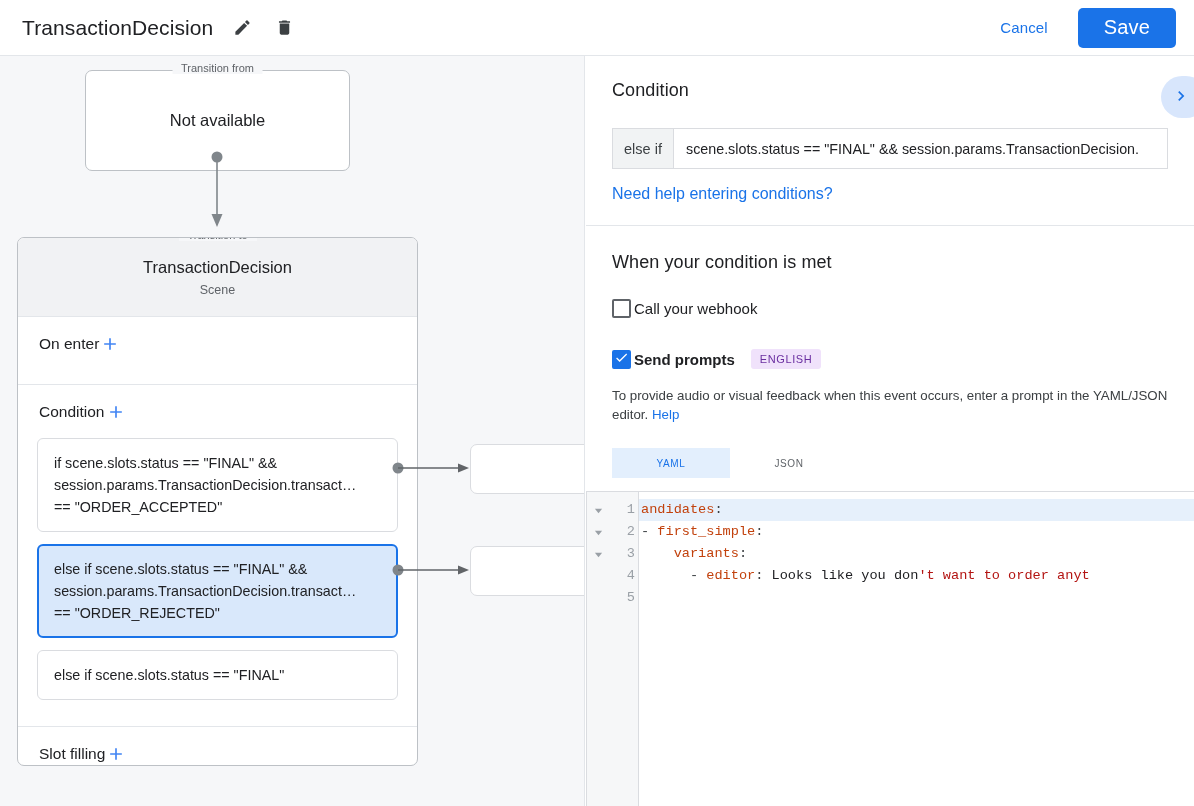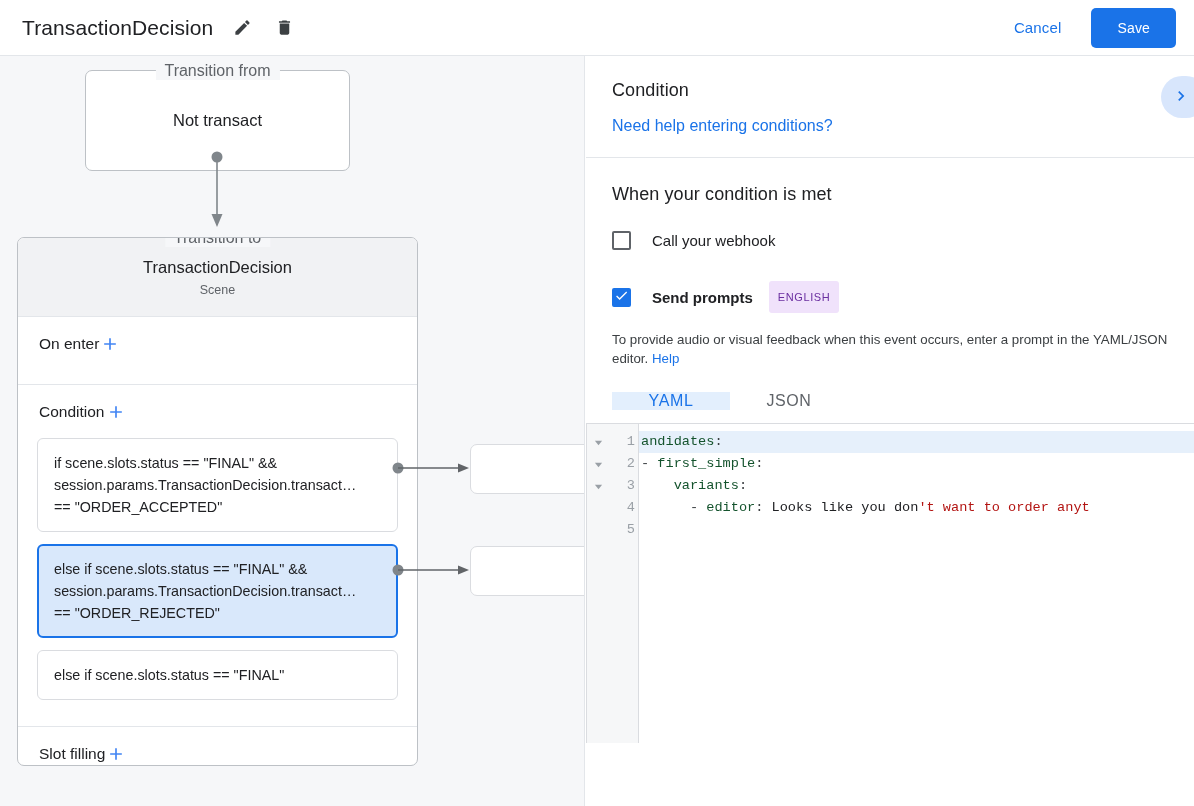--- a/index.html
+++ b/index.html
@@ -34,21 +34,21 @@
     margin-left: auto; display: flex; align-items: center; gap: 0;
     padding-right: 18px;
   }
   .btn-text {
     color: #1a73e8; font-size: 15px; font-weight: 500;
     background: none; border: none; cursor: pointer;
     padding: 9px 14px; border-radius: 4px; letter-spacing: .15px;
   }
   .btn-primary {
     background: #1a73e8; color: #ffffff;
-    font-size: 14px; font-weight: 500; letter-spacing: .15px;
+    font-size: 20px; font-weight: 500; letter-spacing: .15px;
     border: none; border-radius: 5px;
     padding: 0 26px; height: 40px; margin-left: 16px;
     cursor: pointer; display: flex; align-items: center;
   }
 
   
   .canvas {
     position: absolute; left: 0; top: 56px;
     width: 585px; height: 750px;
     background: #f6f7f9;
@@ -56,21 +56,21 @@
     overflow: hidden;
   }
   .fieldset-box {
     position: absolute; background: #ffffff;
     border: 1px solid #bdc1c6; border-radius: 7px;
   }
   .fieldset-legend {
     position: absolute; top: -9px; left: 50%;
     transform: translateX(-50%);
     background: #f6f7f9; padding: 0 9px;
-    font-size: 16px; color: #5f6368; white-space: nowrap;
+    font-size: 11px; color: #5f6368; white-space: nowrap;
   }
   #node-from {
     left: 85px; top: 14px; width: 265px; height: 101px;
     display: flex; align-items: center; justify-content: center;
   }
   #node-from .node-title { font-size: 16.5px; color: #202124; }
 
   #node-to {
     left: 17px; top: 181px; width: 401px; height: 529px;
     background: #ffffff; padding: 0; overflow: hidden;
@@ -154,38 +154,38 @@
   }
 
   .panel-sec-2 { padding: 26px 26px 0 26px; }
   .cbrow { display: flex; align-items: center; margin-top: 26px; }
   .cb {
     width: 19px; height: 19px; border: 2px solid #5f6368;
     border-radius: 2px; background: #ffffff; cursor: pointer;
     display: flex; align-items: center; justify-content: center; flex: none;
   }
   .cb.checked { background: #1a73e8; border-color: #1a73e8; }
-  .cb-label { margin-left: 21px; font-size: 15px; color: #202124; }
+  .cb-label { margin-left: 3px; font-size: 15px; color: #202124; }
   .cb-label.bold { font-weight: 700; }
   .lang-badge {
     margin-left: 16px; background: #f0e2fb; color: #6a2ea0;
     font-size: 11px; letter-spacing: .6px; font-weight: 400;
-    padding: 10px 9px; border-radius: 3px;
+    padding: 4px 9px; border-radius: 3px;
   }
   .hint {
     margin-top: 17px; font-size: 13.3px; line-height: 19px;
     color: #3c4043; max-width: 560px;
   }
   .hint a { color: #1a73e8; text-decoration: none; cursor: pointer; }
 
   .tabs { display: flex; margin-top: 24px; }
   .tab {
-    min-width: 118px; height: 18px; display: flex;
+    min-width: 118px; height: 30px; display: flex;
     align-items: center; justify-content: center;
-    font-size: 16px; letter-spacing: .6px;
+    font-size: 10px; letter-spacing: .6px;
     color: #5f6368; cursor: pointer; background: transparent;
     border: none; font-family: "Liberation Sans", sans-serif;
   }
   .tab.active { background: #e3effd; color: #1a73e8; }
 
   
   .editor {
     margin-top: 13px; margin-left: 0; margin-right: 0;
     border-top: 1px solid #dadce0; border-left: 1px solid #dadce0;
     height: 320px; display: flex;
@@ -200,21 +200,21 @@
   .fold-cell { height: 22px; display: flex; align-items: center; justify-content: center; cursor: pointer; }
   .num-gutter {
     width: 30px; background: #f6f7f8; padding-top: 7px;
     text-align: right; color: #9aa0a6; flex: none;
     border-right: 1px solid #dadce0;
   }
   .num-cell { height: 22px; padding-right: 3px; }
   .code-area { flex: 1; padding-top: 7px; position: relative; overflow: hidden; }
   .code-line { height: 22px; white-space: pre; padding-left: 2px; }
   .code-line.hl { background: #e6f0fb; }
-  .tk-key { color: #14532d; }
+  .tk-key { color: #c2410c; }
   .tk-punct { color: #3c4043; }
   .tk-plain { color: #202124; }
   .tk-str { color: #b31412; }
 </style>
 </head>
 <body>
 
 <div id="app">
 
   <div class="topbar">
@@ -239,21 +239,21 @@
     <div class="topbar-right">
       <button class="btn-text">Cancel</button>
       <button class="btn-primary">Save</button>
     </div>
   </div>
 
   <div class="canvas">
 
     <div class="fieldset-box" id="node-from">
       <div class="fieldset-legend">Transition from</div>
-      <div class="node-title">Not transact</div>
+      <div class="node-title">Not available</div>
     </div>
 
     <div class="fieldset-box" id="node-to">
       <div class="fieldset-legend">Transition to</div>
 
       <div class="scene-head">
         <div class="scene-name">TransactionDecision</div>
         <div class="scene-sub">Scene</div>
       </div>
 
@@ -329,20 +329,24 @@
       <div class="panel-h">Condition</div>
 
       <button class="chevron-btn">
         <span>
           <svg width="20" height="20" viewBox="0 0 24 24">
               <path fill="#1a73e8" d="M8.59 16.59 13.17 12 8.59 7.41 10 6l6 6-6 6z"></path>
             </svg>
         </span>
       </button>
 
+      <div class="cond-row">
+        <div class="cond-prefix">else if</div>
+        <input class="cond-input" type="text" value="scene.slots.status == &quot;FINAL&quot; &amp;&amp; session.params.TransactionDecision." style="">
+      </div>
 
       <a class="help-link">Need help entering conditions?</a>
     </div>
 
     <div class="panel-sec-2">
       <div class="panel-h">When your condition is met</div>
 
       <div class="cbrow">
         <div class="cb" id="cb-webhook"></div>
         <div class="cb-label">Call your webhook</div>

